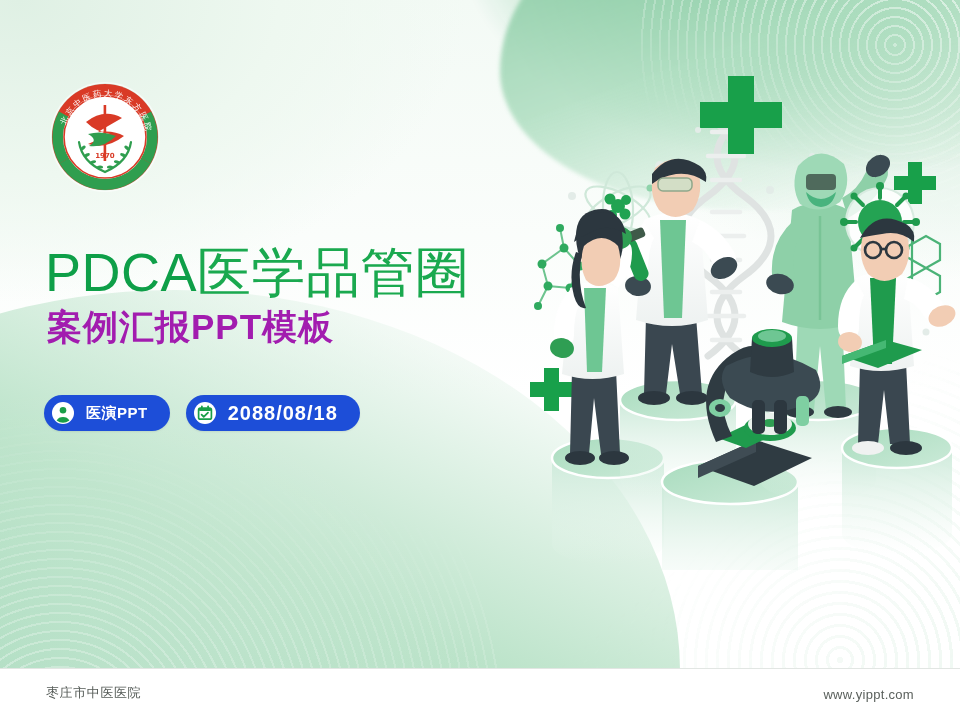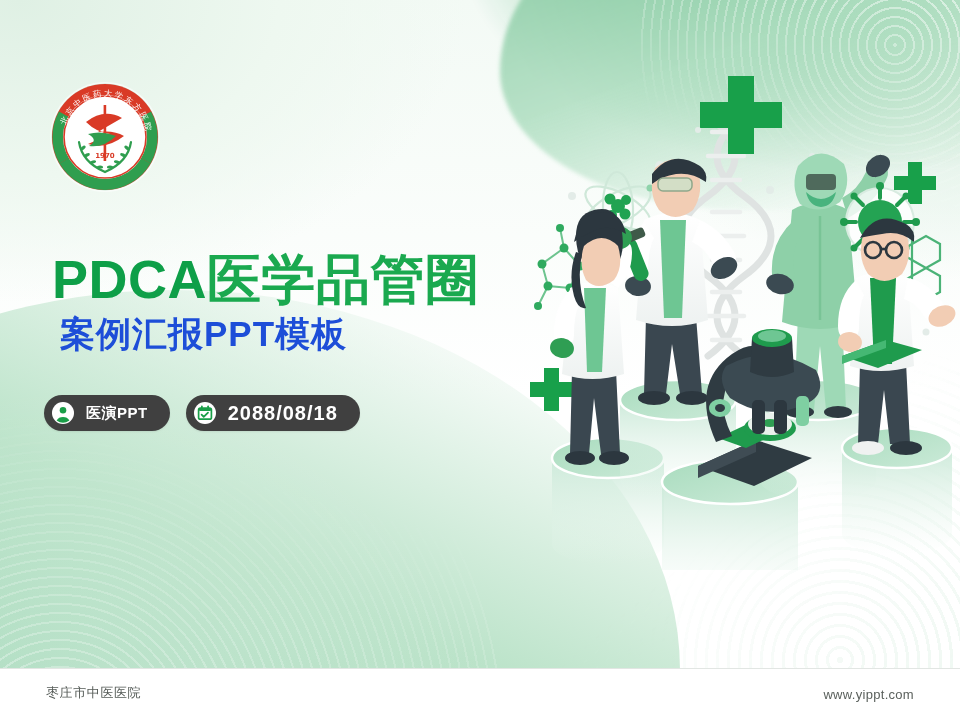--- a/index.html
+++ b/index.html
@@ -58,29 +58,29 @@
   
   .footer-band{position:absolute;left:0;right:0;bottom:0;height:52px;background:#ffffff;}
   .footer-rule{position:absolute;left:0;right:0;bottom:51px;height:1px;background:#e2e6e3;}
 
   
   .logo{position:absolute;left:46px;top:78px;width:118px;height:118px;}
   .logo svg{display:block;}
 
   
   .title-wrap{position:absolute;left:44px;top:243px;width:520px;}
-  .title-main{font-size:54px;line-height:1.04;font-weight:bold;letter-spacing:.5px;margin:8px;
+  .title-main{font-size:54px;line-height:1.04;font-weight:normal;letter-spacing:.5px;margin:1px;
      font-family:"Liberation Sans","DejaVu Sans",sans-serif;}
   .title-main .lat{color:#0e9f48;}
   .title-main .cjk{color:#1aa94f;}
-  .title-sub{margin:8px 0 0 16px;font-size:35px;line-height:1.1;font-weight:bold;color:#1d4ed8;letter-spacing:1px;}
+  .title-sub{margin:8px 0 0 3px;font-size:35px;line-height:1.1;font-weight:bold;color:#a21caf;letter-spacing:1px;}
 
   
   .pills{position:absolute;left:44px;top:395px;display:flex;gap:16px;align-items:center;}
-  .pill{display:flex;align-items:center;gap:11px;background:#404040;border-radius:22px;
+  .pill{display:flex;align-items:center;gap:11px;background:#1d4ed8;border-radius:22px;
         height:36px;padding:0 22px 0 7px;box-shadow:0 1px 2px rgba(0,0,0,.08);}
   .pill .ico{width:24px;height:24px;flex:0 0 24px;display:flex;align-items:center;justify-content:center;}
   .pill .ico svg{display:block;}
   .pill .txt{color:#ffffff;font-size:15px;font-weight:bold;letter-spacing:.5px;white-space:nowrap;}
   .pill .txt.num{font-size:20px;letter-spacing:1px;}
 
   
   .illo{position:absolute;left:512px;top:70px;width:448px;height:500px;}
   .illo svg{display:block;}
 

